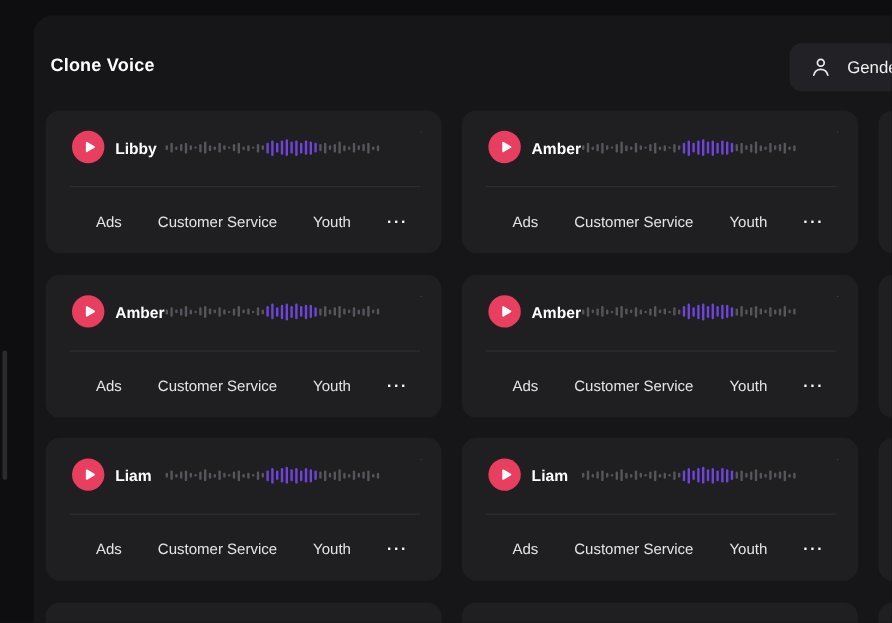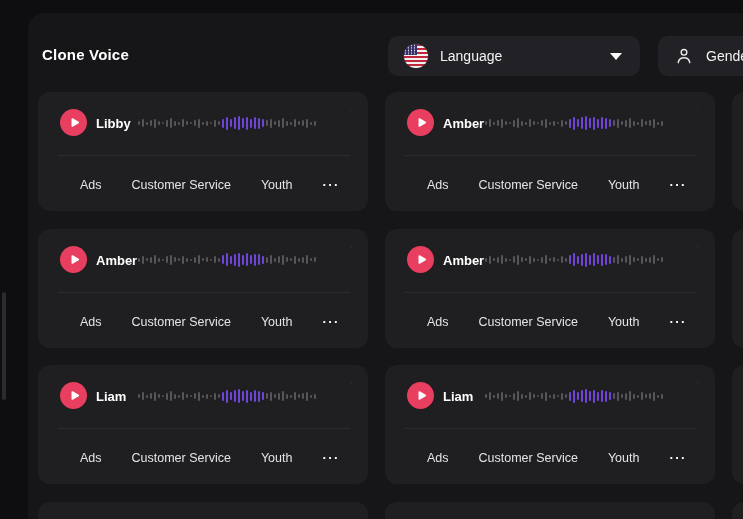--- a/index.html
+++ b/index.html
@@ -96,25 +96,20 @@
 </style>
 </head>
 <body>
 
 <div class="stage">
   <div class="scroll-thumb"></div>
 
   <main class="panel">
     <h1 class="page-title">Clone Voice</h1>
 
-    <button class="ctrl language">
-      <span class="flag"></span>
-      <span class="label">Language</span>
-      <span class="caret"></span>
-    </button>
 
     <button class="ctrl gender">
       <span class="person">
         <svg width="20" height="20" viewBox="0 0 24 24" fill="none" stroke="#e9e9eb" stroke-width="1.7" stroke-linecap="round">
           <circle cx="12" cy="7.5" r="3.4"></circle>
           <path d="M5 20c.8-3.9 3.4-5.9 7-5.9s6.2 2 7 5.9"></path>
         </svg>
       </span>
       <span class="label">Gender</span>
     </button>

